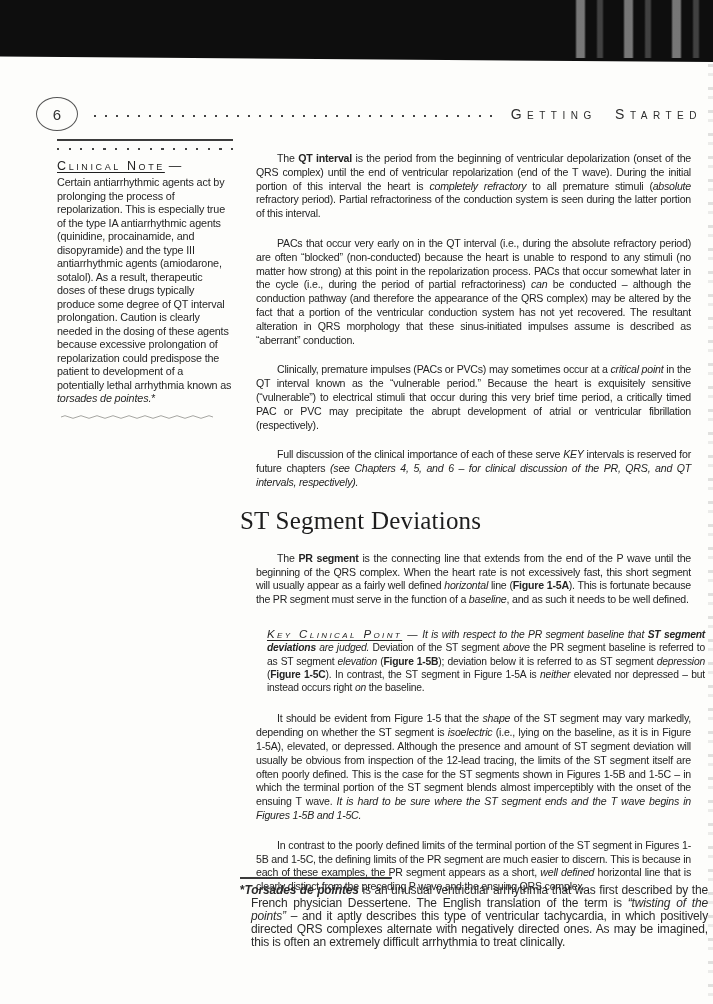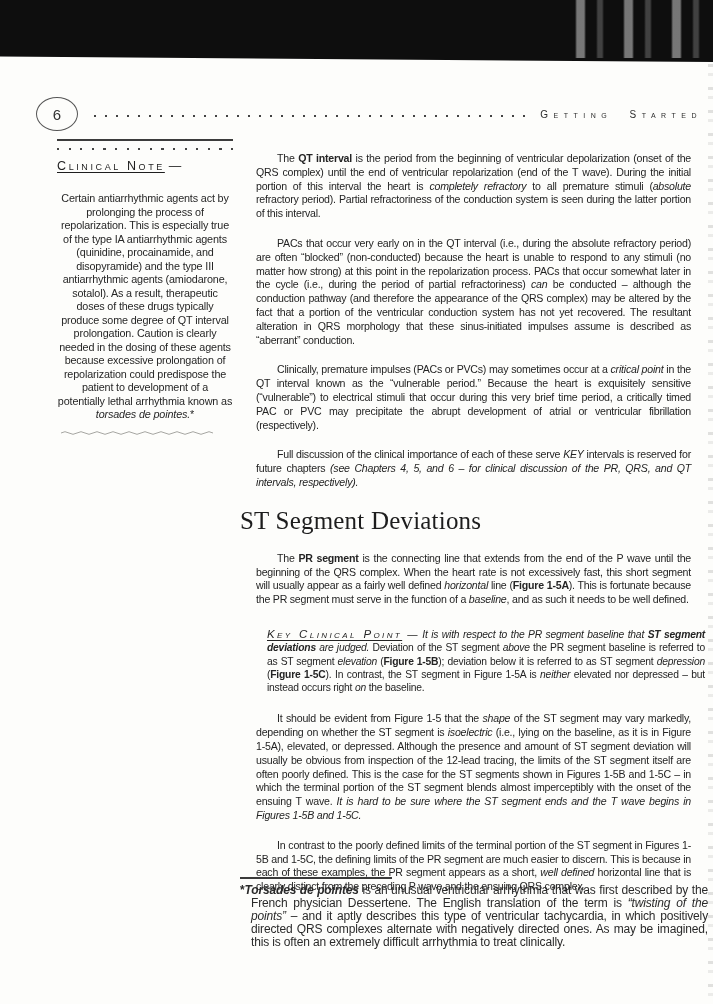--- a/index.html
+++ b/index.html
@@ -39,39 +39,39 @@
     flex:0 0 auto; width:40px; height:32px; border:1.6px solid #565656;
     border-radius:50%; display:flex; align-items:center; justify-content:center;
     font-size:15px; color:#333; background:transparent;
   }
   .dots-leader{
     flex:1 1 auto; height:2.6px; margin:4px 14px 0 16px;
     background:repeating-linear-gradient(90deg,#424242 0 2.4px, transparent 2.4px 11px);
   }
   .running-title{
     flex:0 0 auto; font-variant:small-caps; letter-spacing:5.5px; word-spacing:9px;
-    font-size:10px; color:#2c2c2c; white-space:nowrap; padding-right:2px;
+    font-size:14px; color:#2c2c2c; white-space:nowrap; padding-right:2px;
   }
 
   
   .sidebar{ position:absolute; left:57px; top:139px; width:176px; }
   .note-top-rule{ height:1.6px; background:#3c3c3c; margin-bottom:7px; }
   .note-dots{
     height:2.6px; margin-bottom:9px;
     background:repeating-linear-gradient(90deg,#454545 0 2.2px, transparent 2.2px 11.6px);
   }
-  .note-title-row{ font-size:12.5px; color:#1e1e1e; margin-bottom:19px; }
+  .note-title-row{ font-size:12.5px; color:#1e1e1e; margin-bottom:3px; }
   .note-title{
     font-variant:small-caps; letter-spacing:2.6px; text-decoration:underline;
     text-underline-offset:2px;
   }
   .note-dash{ letter-spacing:0; padding-left:4px; }
   .note-body{
     font-size:10.8px; line-height:13.5px; letter-spacing:-0.15px;
-    color:#262626; text-align:center;
+    color:#262626; text-align:left;
   }
   .note-squiggle{ margin-top:7px; margin-left:4px; display:block; }
 
   
   .main{ position:absolute; left:240px; top:136px; width:467px; }
   .para{
     font-size:10.6px; line-height:13.8px; letter-spacing:-0.22px;
     text-align:justify; text-indent:21px; margin:16px; color:#242424;
   }
   .para.no-indent{ text-indent:0; }

